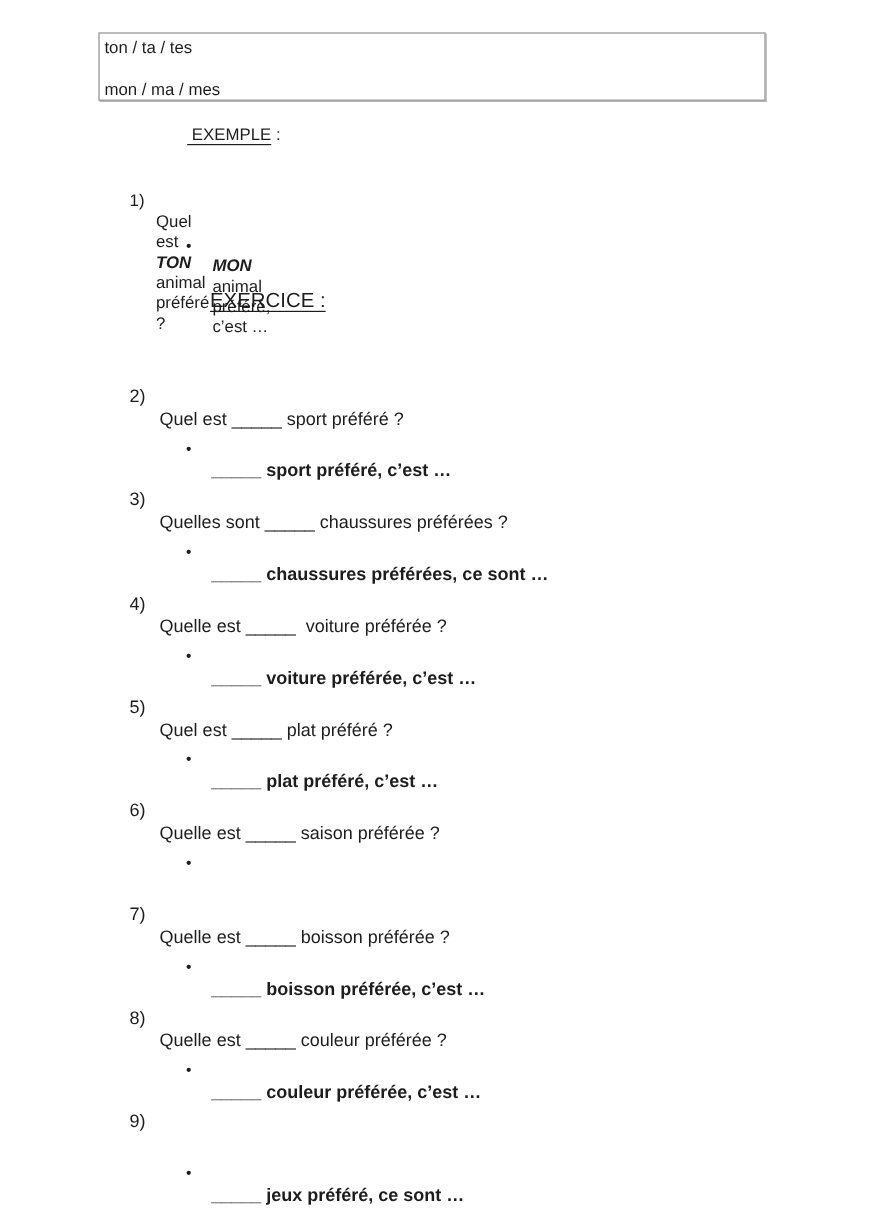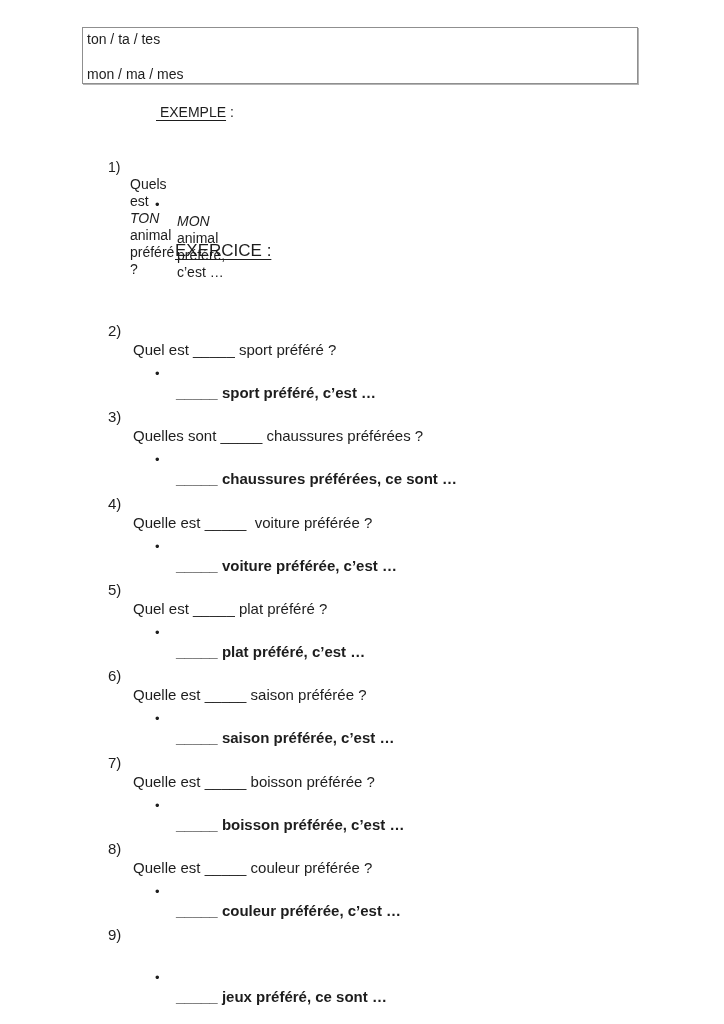--- a/index.html
+++ b/index.html
@@ -81,21 +81,21 @@
     position: absolute;
     left: 108px;
   }
   .txt-ex-q { position: absolute; left: 130px; }
   .bullet {
     position: absolute;
     left: 155px;
     font-size: 13px;
   }
   .txt-ex-a { position: absolute; left: 177px; }
-  .hl { font-weight: normal; font-style: italic; }
+  .hl { font-weight: bold; font-style: italic; }
 
   
   .q-line, .a-line {
     left: 0;
     width: 100%;
     font-size: 15px;
     line-height: 19px;
     white-space: pre-wrap;
   }
   .item-number {
@@ -119,21 +119,21 @@
     <div class="pronoun-line l1">ton / ta / tes</div>
     <div class="pronoun-line l2">mon / ma / mes</div>
   </div>
 
   <div class="abs exemple-heading">
     <span class="u">&nbsp;EXEMPLE</span><span class="tail"> :</span>
   </div>
 
   <div class="abs ex-q">
     <span class="num-ex">1)</span>
-    <span class="txt-ex-q"><span>Quels est </span><span class="hl">TON</span><span> animal préféré ?</span></span>
+    <span class="txt-ex-q"><span>Quel est </span><span class="hl">TON</span><span> animal préféré ?</span></span>
   </div>
 
   <div class="abs ex-a">
     <span class="bullet">•</span>
     <span class="txt-ex-a"><span class="hl">MON</span><span> animal préféré, c’est …</span></span>
   </div>
 
   <div class="abs exercice-heading">EXERCICE :</div>
 
   <div>
@@ -172,21 +172,20 @@
     <span class="answer-bullet">•</span>
     <span class="item-answer-text">_____ plat préféré, c’est …</span>
   </div>
 
   <div class="abs q-line" style="top: 647px;">
     <span class="item-number">6)</span>
     <span class="item-question-text">Quelle est _____ saison préférée ?</span>
   </div>
   <div class="abs a-line" style="top: 690px;">
     <span class="answer-bullet">•</span>
-    <span class="item-answer-text">_____ saison préférée, c’est …</span>
   </div>
 
   <div class="abs q-line" style="top: 734px;">
     <span class="item-number">7)</span>
     <span class="item-question-text">Quelle est _____ boisson préférée ?</span>
   </div>
   <div class="abs a-line" style="top: 777px;">
     <span class="answer-bullet">•</span>
     <span class="item-answer-text">_____ boisson préférée, c’est …</span>
   </div>

